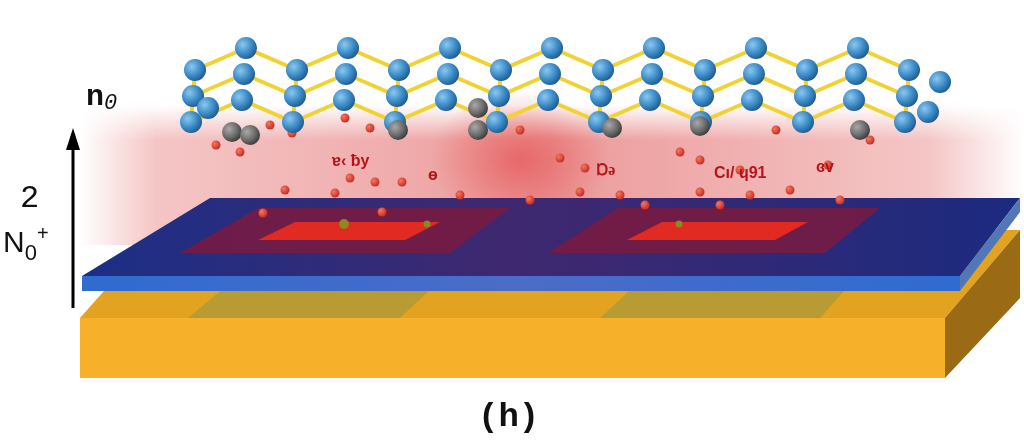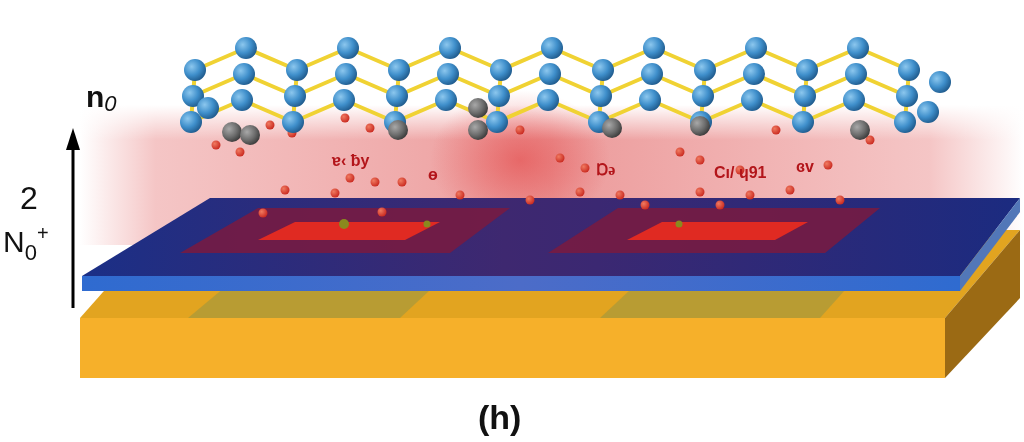--- a/index.html
+++ b/index.html
@@ -1,18 +1,18 @@
 <!DOCTYPE html>
 <html><head>
 <meta charset="utf-8">
 <style>
   html, body { margin: 0; padding: 0; background: #ffffff; }
   body { width: 1024px; height: 442px; overflow: hidden; position: relative; font-family: "Liberation Serif", serif; }
   #scene { position: absolute; left: 0; top: 0; width: 1024px; height: 442px; }
-  .lbl { position: absolute; color: #111; font-family: Liberation Sans, sans-serif; }
+  .lbl { position: absolute; color: #111; font-family: Liberation Mono, monospace; }
   .n0 { left: 86px; top: 80px; font-size: 30px; font-weight: bold; }
   .n0 sub { font-size: 22px; font-weight: normal; font-style: italic; vertical-align: -4px; }
   .two { left: 20px; top: 180px; font-size: 32px; }
   .N0p { left: 3px; top: 222px; font-size: 30px; font-family: Liberation Sans, sans-serif; }
   .N0p sub { font-size: 22px; vertical-align: -8px; }
   .N0p sup { font-size: 20px; vertical-align: 12px; }
   .cap { left: 478px; top: 398px; font-size: 34px; font-weight: bold; }
   .annot { position: absolute; color: #b3151a; font-family: "Liberation Sans", sans-serif; font-size: 16px; font-weight: bold; }
 </style>
 </head>
@@ -255,15 +255,15 @@
 </svg>
 
 <div class="lbl n0"><span>n</span><sub>0</sub></div>
 <div class="lbl two">2</div>
 <div class="lbl N0p"><span>N</span><sub>0</sub><sup>+</sup></div>
 
 <div class="annot" style="left:332px;top:152px;">ɐ‹ ƀy</div>
 <div class="annot" style="left:428px;top:166px;">ө</div>
 <div class="annot" style="left:596px;top:158px;font-family:Liberation Serif, serif;">Ɒə</div>
 <div class="annot" style="left:714px;top:164px;">Cı/ ɥ91</div>
-<div class="annot" style="left:796px;top:158px;">ɞv</div>
+<div class="annot" style="left:816px;top:158px;">ɞv</div>
 
 <div class="lbl cap">(h)</div>
 
 </body></html>

